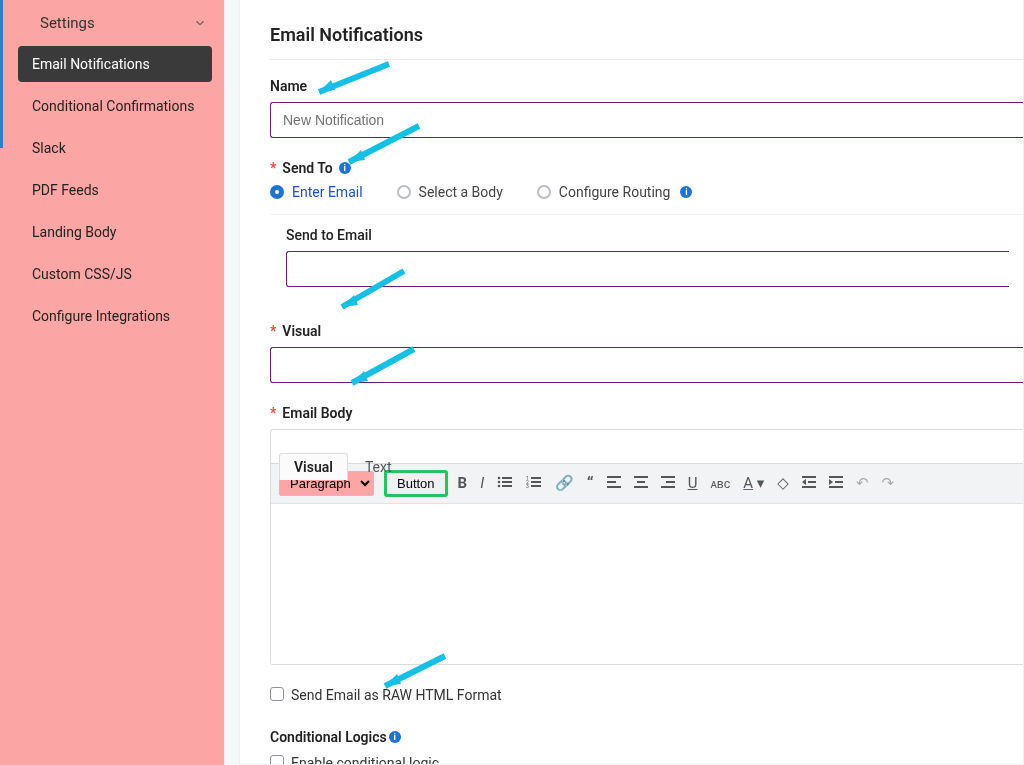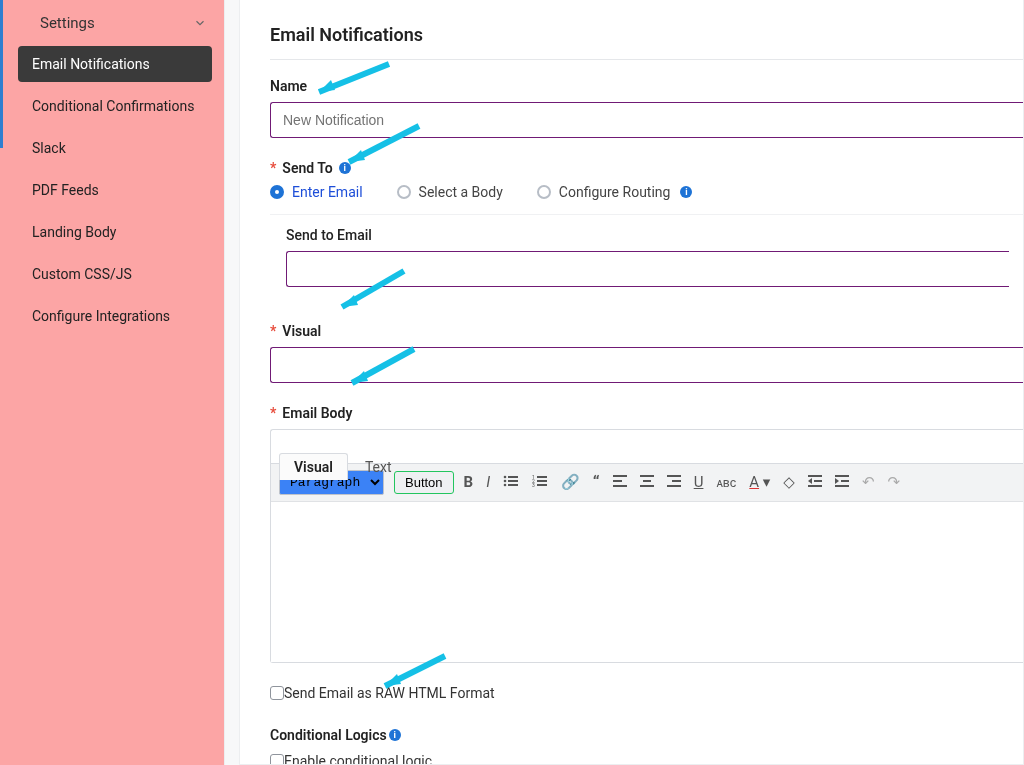--- a/index.html
+++ b/index.html
@@ -113,30 +113,30 @@
     top: 17px;
   }
   .ed-tab.active { border-color: #d8dbe0; background: #fbfbfb; font-weight: 600; color: #222; }
   .toolbar {
     display: flex; align-items: center; gap: 10px;
     padding: 6px 8px;
     background: #f2f3f4;
     border-bottom: 1px solid #e0e2e5;
   }
   .tb-select {
-    font-size: 13px; padding: 3px 6px; border: 1px solid #bfc3ca; border-radius: 2px; background: #3b82f6; font-family: Liberation Mono, monospace;
+    font-size: 13px; padding: 3px 6px; border: 1px solid #bfc3ca; border-radius: 2px; background: #fca5a5;
   }
   .tb-button {
-    font-size: 13px; padding: 3px 10px; border: 1px solid #22c55e; border-radius: 3px;
+    font-size: 13px; padding: 3px 10px; border: 3px solid #22c55e; border-radius: 3px;
     background: #eef0f2; cursor: pointer;
   }
   .tb-icons { display: flex; align-items: center; gap: 13px; color: #555; }
   .tb-icons span { cursor: pointer; font-size: 15px; line-height: 1; }
   .editor-area { height: 160px; background: #fff; }
-  .chk-row { display: flex; align-items: center; gap: 0; font-size: 14px; color: #333; margin-top: 20px; }
+  .chk-row { display: flex; align-items: flex-start; gap: 7px; font-size: 14px; color: #333; margin-top: 20px; }
   .chk {
     width: 14px; height: 14px; border: 1px solid #8f949c; border-radius: 3px; background: #fff; display: inline-block;
   }
   .section-head { font-size: 14px; font-weight: 600; margin: 26px 0 10px 0; display:flex; align-items:center; }
 
   
   .arrow { position: absolute; z-index: 50; pointer-events: none; }
   .arrow svg line, .arrow svg path { stroke: #15c0e6; stroke-width: 6; fill: none; }
   .arrow svg polygon { fill: #15c0e6; }
 </style>

